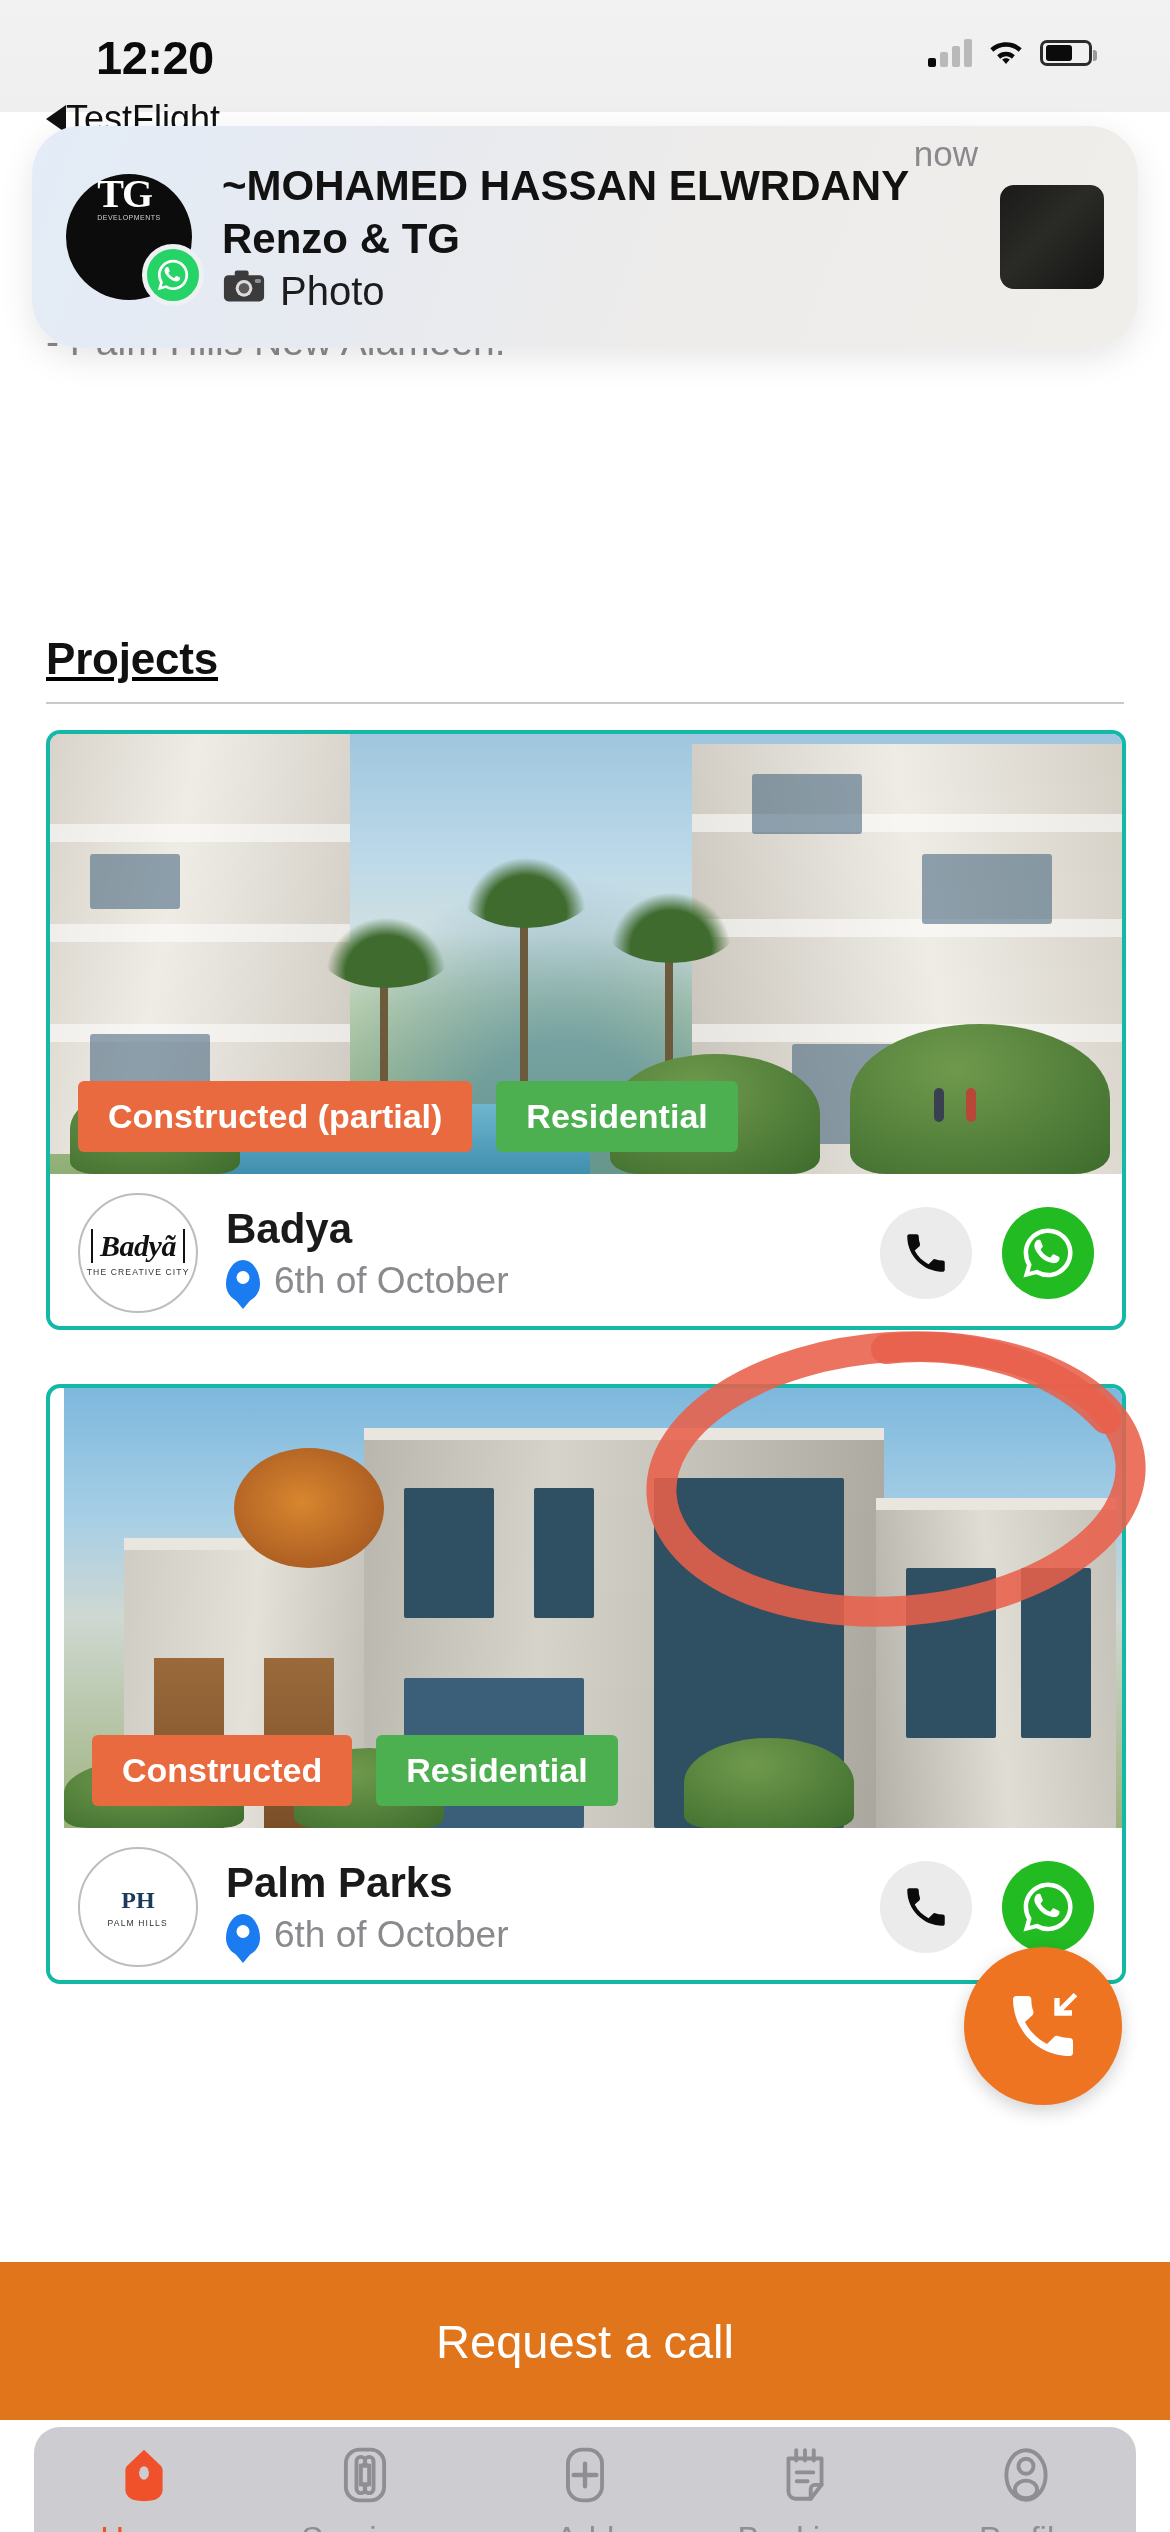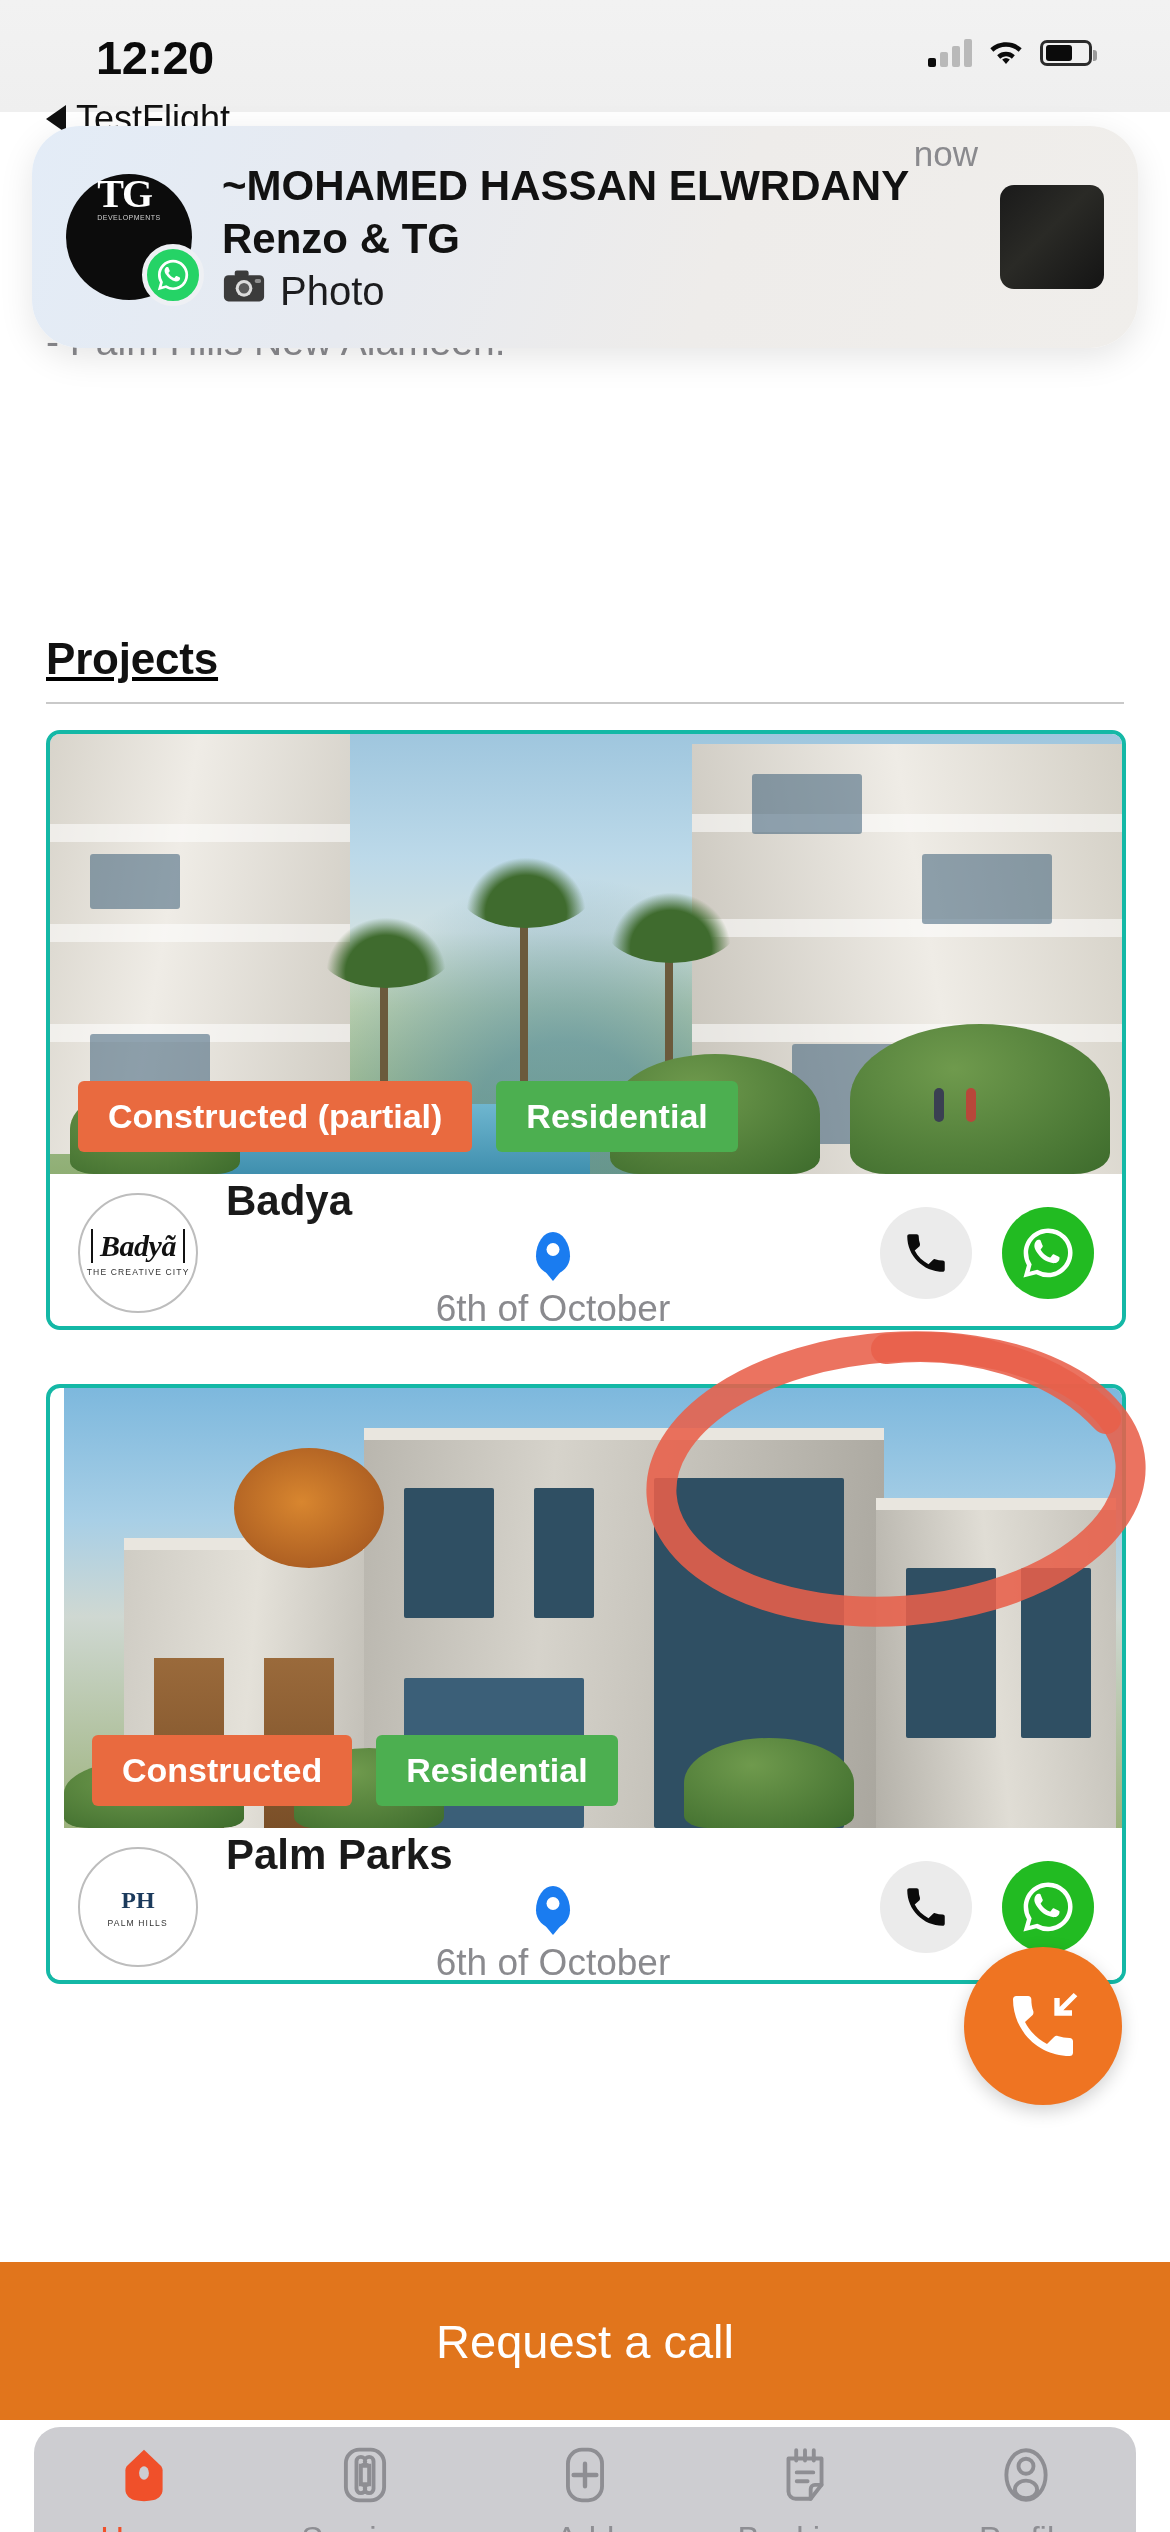--- a/index.html
+++ b/index.html
@@ -35,21 +35,21 @@
   }
   .batt::after{
     content:""; position:absolute; right:-8px; top:7px; width:4px; height:11px;
     background:#9a9a9a; border-radius:0 3px 3px 0;
   }
   .batt i{ display:block; height:16px; width:26px; margin-left:3px; background:#0b0b0b; border-radius:3px;}
 
   
   #testflight-back{
     position:absolute; left:46px; top:98px;
-    display:flex; align-items:center; gap:10px;
+    display:flex; align-items:center; gap:0;
     font-size:36px; color:#111; font-weight:400;
   }
   #testflight-back .caret{
     width:0;height:0;border-top:14px solid transparent;border-bottom:14px solid transparent;
     border-right:20px solid #111;
   }
 
   
   #page-content{
     position:absolute; top:112px; left:0; width:1170px; height:2420px;
@@ -160,21 +160,21 @@
   }
   .brand-sub{
     font-size:9px; color:#333; letter-spacing:1.2px; margin-top:4px; transform:scaleX(.95);
   }
   .brand-mark-2{
     font-family:"Liberation Serif", serif; font-weight:700; font-size:24px;
     color:#1b3a5c; line-height:28px; text-align:center;
   }
   .info-text{ margin-left:28px; flex:1 1 auto; min-width:0; }
   .proj-name{ font-size:42px; font-weight:600; color:#1a1a1a; line-height:50px; }
-  .proj-loc{ display:flex; align-items:center; gap:14px; margin-top:6px;flex-direction:column; }
+  .proj-loc{ display:flex; align-items:center; gap:14px; margin-top:6px; }
   .pin{
     width:34px; height:42px; background:#1a7cf0;
     border-radius:50% 50% 50% 50% / 58% 58% 42% 42%;
     position:relative; flex:0 0 auto;
   }
   .pin::after{
     content:""; position:absolute; left:50%; top:11px; transform:translateX(-50%);
     width:13px; height:13px; background:#fff; border-radius:50%;
   }
   .pin::before{

